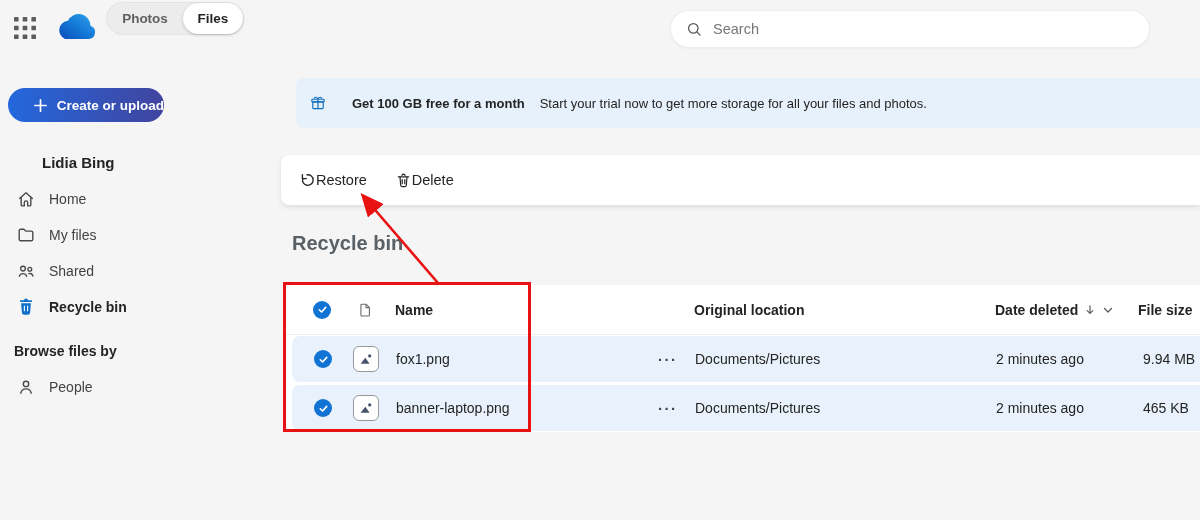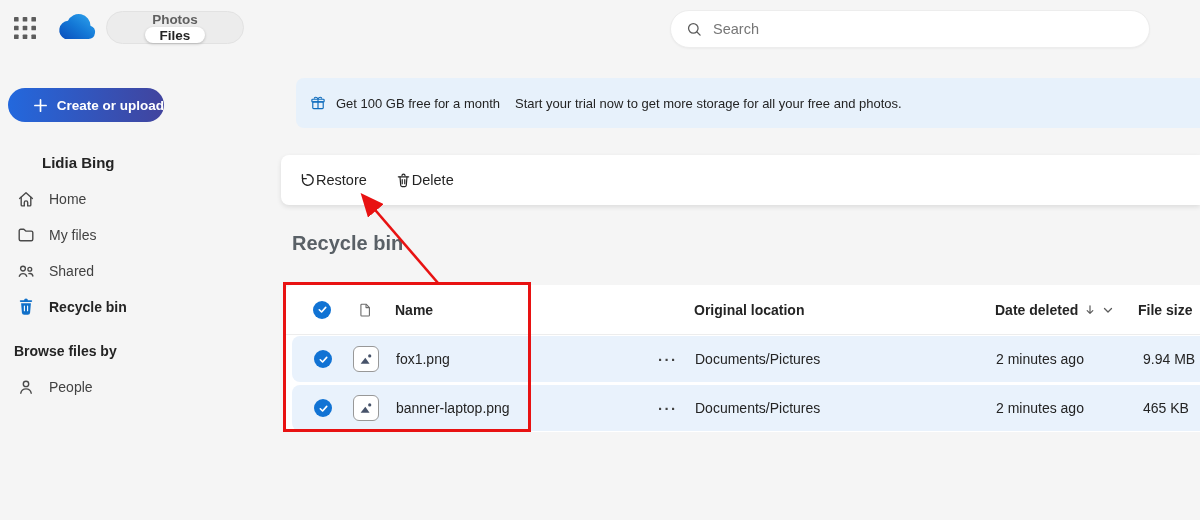--- a/index.html
+++ b/index.html
@@ -3,37 +3,37 @@
 <meta charset="utf-8">
 <style>
   * { margin:0; padding:0; box-sizing:border-box; }
   html,body { width:1200px; height:520px; }
   body { font-family:"Liberation Sans", sans-serif; background:#f5f5f5; position:relative; overflow:hidden; color:#242424; }
   .abs { position:absolute; }
 
   
   .waffle { left:14px; top:17px; width:22px; height:22px; cursor:pointer; }
   .logo { left:52px; top:11px; width:48px; height:33px; cursor:pointer; }
-  .toggle { left:106px; top:11px; width:138px; height:33px; background:#ececec; border:1px solid #e2e2e2; border-radius:17px; display:flex; align-items:center;flex-direction:column; }
+  .toggle { left:106px; top:2px; width:138px; height:33px; background:#ececec; border:1px solid #e2e2e2; border-radius:17px; display:flex; align-items:center; }
   .toggle-photos { flex:1; text-align:center; font-size:13.5px; font-weight:600; color:#5f5f5f; cursor:pointer; }
   .toggle-files { width:60px; height:31px; background:#fff; border-radius:16px; box-shadow:0 1px 3px rgba(0,0,0,.22); display:flex; align-items:center; justify-content:center; font-size:13.5px; font-weight:700; color:#242424; cursor:pointer; }
   .searchbar { left:670px; top:10px; width:480px; height:38px; background:#fff; border:1px solid #ededed; border-radius:19px; box-shadow:0 1px 2px rgba(0,0,0,.04); display:flex; align-items:center; padding:0 6px 0 15px; gap:10px; }
   .searchbar input { flex:1; border:none; outline:none; background:transparent; font-size:14.5px; color:#242424; font-family:"Liberation Sans",sans-serif; }
   .searchbar input::placeholder { color:#767676; }
 
   
   .create-btn { left:8px; top:88px; width:156px; height:34px; border:none; border-radius:17px; background:linear-gradient(90deg,#2368dd,#41449e); color:#fff; display:flex; align-items:center; justify-content:flex-end; gap:9px; font-size:13.5px; font-weight:700; cursor:pointer; font-family:"Liberation Sans",sans-serif; }
   .user-name { left:14px; top:154px; font-size:15px; font-weight:700; color:#242424;margin-left:28px; }
   .nav-item { left:8px; width:210px; height:36px; display:flex; align-items:center; gap:13px; padding-left:8px; font-size:14px; color:#424242; border-radius:6px; cursor:pointer; }
   .nav-item.selected { font-weight:700; color:#242424; }
   .browse-heading { left:14px; top:343px; font-size:14px; font-weight:700; color:#242424; }
 
   
   .banner { left:296px; top:78px; width:904px; height:50px; background:#e7f1fb; border-radius:8px 0 0 8px; display:flex; align-items:center; padding-left:13px; cursor:pointer; }
-  .banner-title { font-size:13px; font-weight:400; color:#242424; margin-left:9px; }
+  .banner-title { font-size:13px; font-weight:700; color:#242424; margin-left:25px; }
   .banner-sub { font-size:13px; color:#242424; margin-left:15px; }
 
   
   .toolbar { left:281px; top:155px; width:919px; height:50px; background:#fff; border-radius:8px 0 0 8px; box-shadow:0 2px 5px rgba(0,0,0,.10); display:flex; align-items:center; padding-left:17px; gap:28px; }
   .tool-btn { display:flex; align-items:center; font-size:14.5px; color:#242424; background:none; border:none; cursor:pointer; font-family:"Liberation Sans",sans-serif; }
 
   .page-title { left:292px; top:232px; font-size:20px; font-weight:700; color:#596066; }
 
   
   .filelist { left:285px; top:285px; width:1060px; height:147px; background:#fff; border-radius:8px 0 0 8px; }
@@ -165,21 +165,21 @@
 <div class="abs banner">
   <span>
     <svg viewBox="0 0 20 20" width="18" height="18" fill="none" stroke="#0f6cbd" stroke-width="1.3" stroke-linejoin="round">
       <rect x="4.2" y="8.8" width="11.6" height="7.4" rx="1"></rect>
       <rect x="3.2" y="5.8" width="13.6" height="3" rx="0.8"></rect>
       <path d="M10 5.8 v10.4"></path>
       <path d="M10 5.6 C8.8 2.9 5.6 3.2 6 5.2 M10 5.6 C11.2 2.9 14.4 3.2 14 5.2"></path>
     </svg>
   </span>
   <span class="banner-title">Get 100 GB free for a month</span>
-  <span class="banner-sub">Start your trial now to get more storage for all your free and photos.</span>
+  <span class="banner-sub">Start your trial now to get more storage for all your files and photos.</span>
 </div>
 
 <div class="abs toolbar">
   <button class="tool-btn">
     <span>
       <svg viewBox="0 0 20 20" width="18" height="18" fill="none" stroke="#242424" stroke-width="1.5" stroke-linecap="round" stroke-linejoin="round">
         <path d="M4.9 4.2 V8.5 H9.2"></path>
         <path d="M5.3 8.3 A5.9 5.9 0 1 0 10.1 4.2"></path>
       </svg>
     </span>

